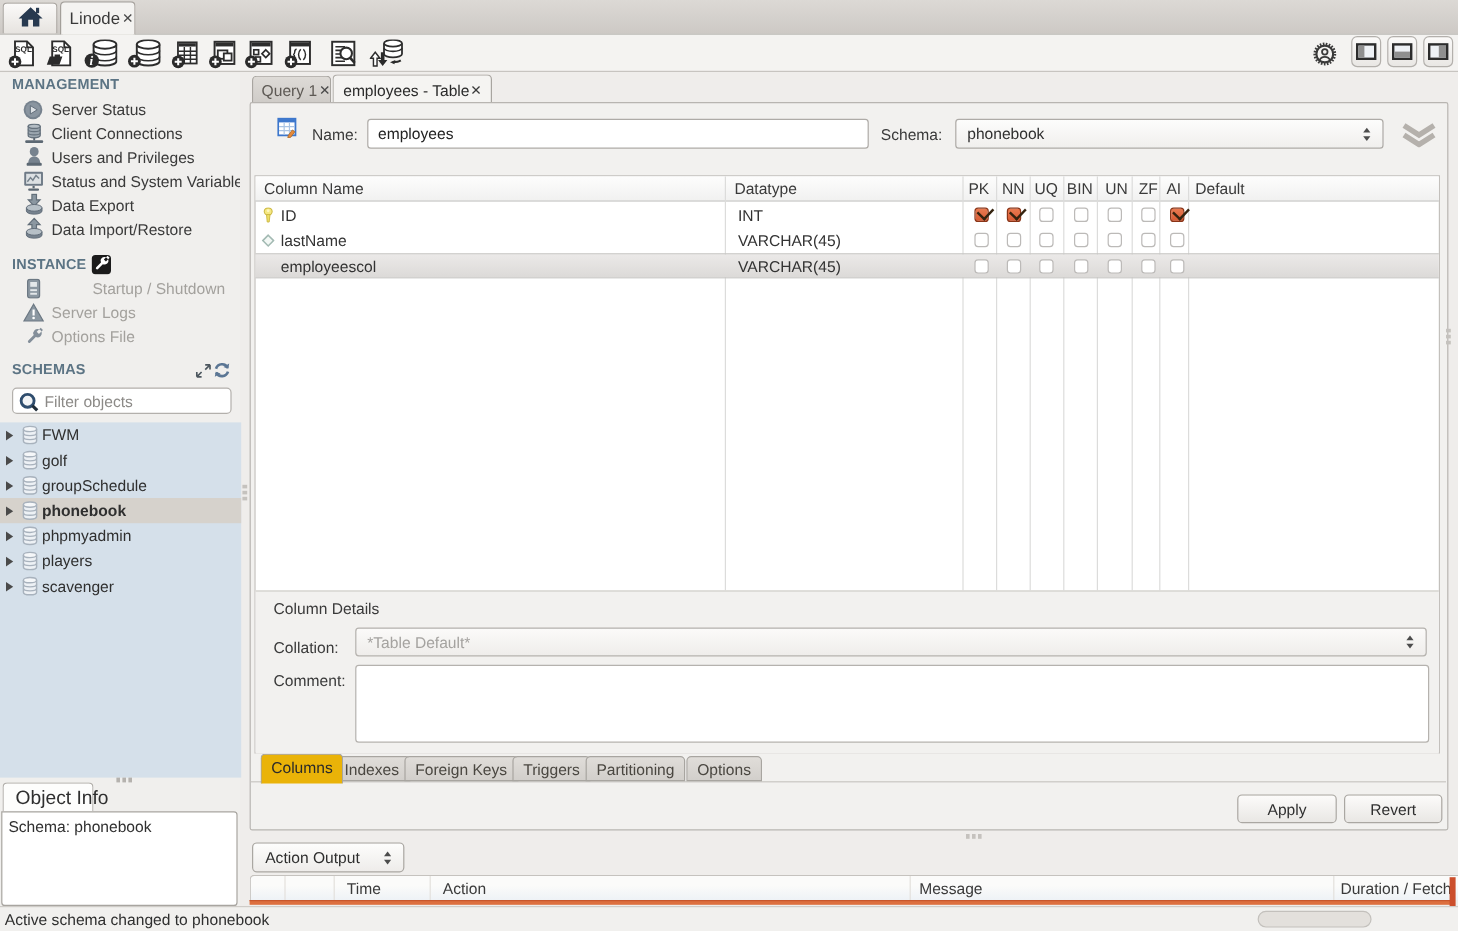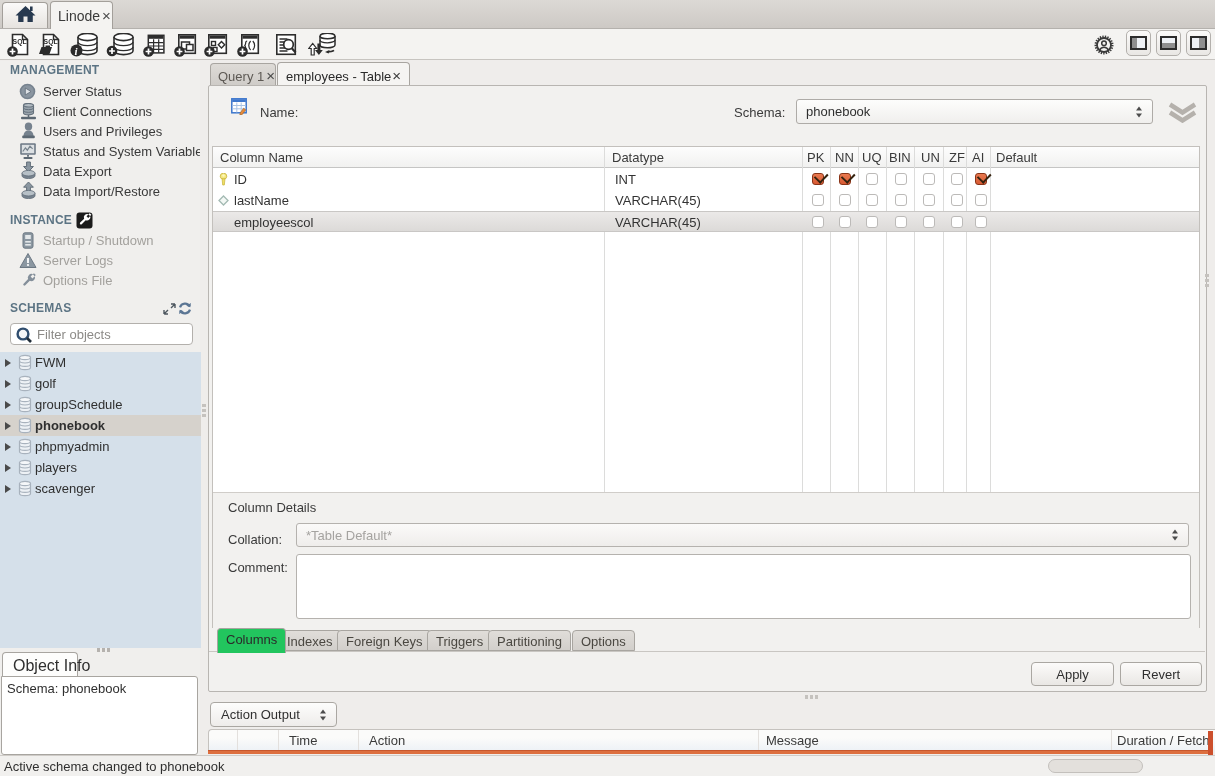--- a/index.html
+++ b/index.html
@@ -44,21 +44,21 @@
 .cbx { position:absolute; width:12px; height:12px; background:#fff; border:1px solid #bcbab8; border-radius:3px; top:4px; }
 .cbx.on { background:linear-gradient(#e97a50,#d85a33); border:1px solid #8a3417; }
 .cbx.on::after { content:""; position:absolute; left:1.5px; top:-2px; width:10px; height:6.5px; border-left:2.4px solid #35230f; border-bottom:2.4px solid #35230f; transform:rotate(-46deg); transform-origin:center; }
 .spin { position:absolute; }
 
 #cdet { position:absolute; left:4px; top:406px; width:986px; height:136px; background:#f2f1ef; border-top:1px solid #d0cdc9; }
 #collsel { position:absolute; left:83px; top:30px; width:893px; height:24px; background:linear-gradient(#fbfaf9,#efedeb); border:1px solid #b5b2ae; border-radius:3px; padding:4px 0 0 9px; color:#a5a3a0; font-size:13px; }
 #commentta { position:absolute; left:83px; top:61px; width:895px; height:65px; background:#fff; border:1px solid #b5b2ae; border-radius:3px; }
 
 .etab { position:absolute; height:21px; background:linear-gradient(#e0ddd9,#d2cfcb); border:1px solid #a8a5a0; border-radius:4px 4px 0 0; font-size:13px; color:#4a4741; padding:3px 8px 0 8px; }
-.etab.act { background:#22c55e; border-bottom:none; height:25px; color:#2a2a2a; z-index:3; }
+.etab.act { background:#eab308; border-bottom:none; height:25px; color:#2a2a2a; z-index:3; }
 .btn { position:absolute; height:24px; background:linear-gradient(#fcfbfa,#e9e7e4); border:1px solid #aaa7a2; border-radius:4px; font-size:13px; color:#2f2f2f; text-align:center; padding-top:4px; }
 
 #aocombo { left:210px; top:702px; width:127px; height:25px; background:linear-gradient(#fdfdfc,#eeecea); border:1px solid #aaa7a2; border-radius:4px; padding:4px 0 0 10px; font-size:13px; color:#2f2f2f; }
 #aohdr { left:208px; top:729px; width:1007px; height:21px; background:linear-gradient(#fbfbfa 40%,#eef2f6); border-top:1px solid #c5c2be; border-left:1px solid #c5c2be; border-radius:4px 0 0 0; }
 #aoline { left:208px; top:750px; width:1004px; height:4px; background:#dd6f3f; border-top:1px solid #c8572c; }
 
 #statusbar { left:0; top:755px; width:1215px; height:21px; background:#f1f0ee; border-top:1px solid #cfccc8; }
 #sbpill { position:absolute; left:1048px; top:3px; width:95px; height:14px; background:#e3e0dc; border:1px solid #c3c0bc; border-radius:8px; }
 </style>
 </head>
@@ -171,21 +171,21 @@
 
 <div class="abs" id="sidebar"></div>
 <div class="sechdr" style="top:63px;">MANAGEMENT</div>
 <div class="sbitem" style="top:84px;">Server Status</div>
 <div class="sbitem" style="top:104px;">Client Connections</div>
 <div class="sbitem" style="top:124px;">Users and Privileges</div>
 <div class="sbitem" style="top:144px;width:157px;overflow:hidden;">Status and System Variables</div>
 <div class="sbitem" style="top:164px;">Data Export</div>
 <div class="sbitem" style="top:184px;">Data Import/Restore</div>
 <div class="sechdr" style="top:213px;">INSTANCE</div>
-<div class="sbitem dis" style="top:233px;">Startup / Shutdown</div>
+<div class="sbitem dis" style="top:233px;margin-left:34px;">Startup / Shutdown</div>
 <div class="sbitem dis" style="top:253px;">Server Logs</div>
 <div class="sbitem dis" style="top:273px;">Options File</div>
 <div class="sechdr" style="top:301px;">SCHEMAS</div>
 
 <svg class="abs" style="left:19px;top:83px;" width="17" height="17" viewBox="0 0 17 17">
   <circle cx="8.5" cy="8.5" r="7.8" fill="#76828e"></circle>
   <circle cx="8.5" cy="8.5" r="6.2" fill="#8a95a0"></circle>
   <path d="M6.3 5 L12 8.5 L6.3 12 Z" fill="#dde1e5" stroke="#5f6b77" stroke-width="0.8"></path>
 </svg>
 <svg class="abs" style="left:20px;top:103px;" width="17" height="17" viewBox="0 0 17 17">
@@ -328,20 +328,21 @@
 <div class="abs" id="qtab2">employees - Table<span style="color:#3a3a3a;margin-left:1px;font-size:15px;">×</span></div>
 
 <div class="abs" id="editor">
   <svg style="position:absolute;left:22px;top:12px;" width="17" height="17" viewBox="0 0 17 17">
     <rect x="0.8" y="0.8" width="14.4" height="14" fill="#fff" stroke="#3d77cc" stroke-width="1.5"></rect>
     <rect x="1.2" y="1.2" width="13.6" height="2.8" fill="#3d77cc"></rect>
     <path d="M1.5 7.5 h13 M1.5 10.8 h13 M5.8 4.5 v10 M10.2 4.5 v10" stroke="#aac4e4" stroke-width="1"></path>
     <path d="M9.2 14.9 l3.4 -4.6 l2.1 1.5 l-3.4 4.6 l-2.4 0.6 z" fill="#e8893a" stroke="#a86a28" stroke-width="0.7"></path>
   </svg>
   <div class="lbl" style="left:51px;top:19px;">Name:</div>
+  <div id="nameinput">employees</div>
   <div class="lbl" style="left:525px;top:19px;">Schema:</div>
   <div id="schemadd">phonebook<svg class="spin" style="right:9px;top:6px;" width="8" height="12" viewBox="0 0 8 12">
         <path d="M4 0.5 L7 4.5 H1 Z" fill="#4c4c4c"></path>
         <path d="M4 11.5 L1 7.5 H7 Z" fill="#4c4c4c"></path>
       </svg></div>
 
   <svg style="position:absolute;left:958px;top:16px;" width="31" height="21" viewBox="0 0 31 21">
     <path d="M3 2.5 l12.5 8 l12.5 -8" stroke="#b5b1ac" stroke-width="4.5" fill="none"></path>
     <path d="M3 10.5 l12.5 8 l12.5 -8" stroke="#b5b1ac" stroke-width="4.5" fill="none"></path>
   </svg>

